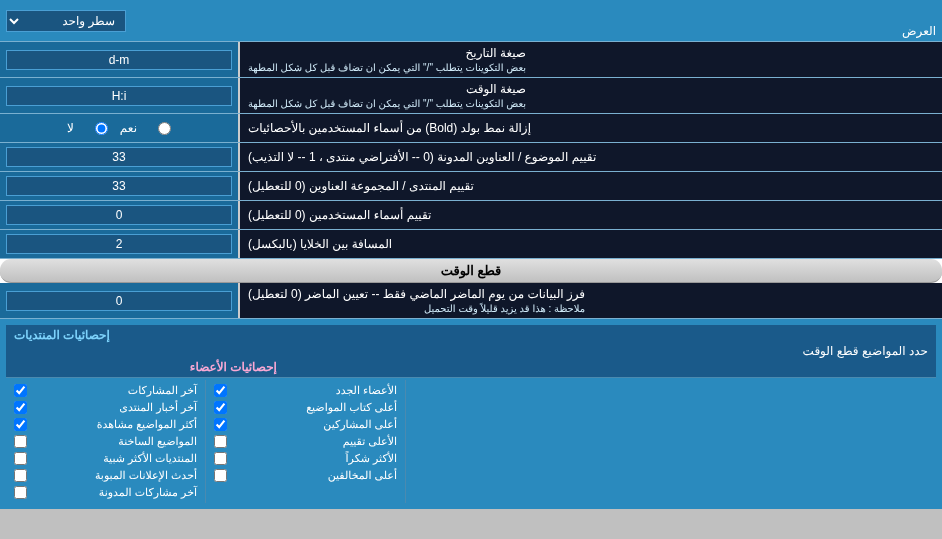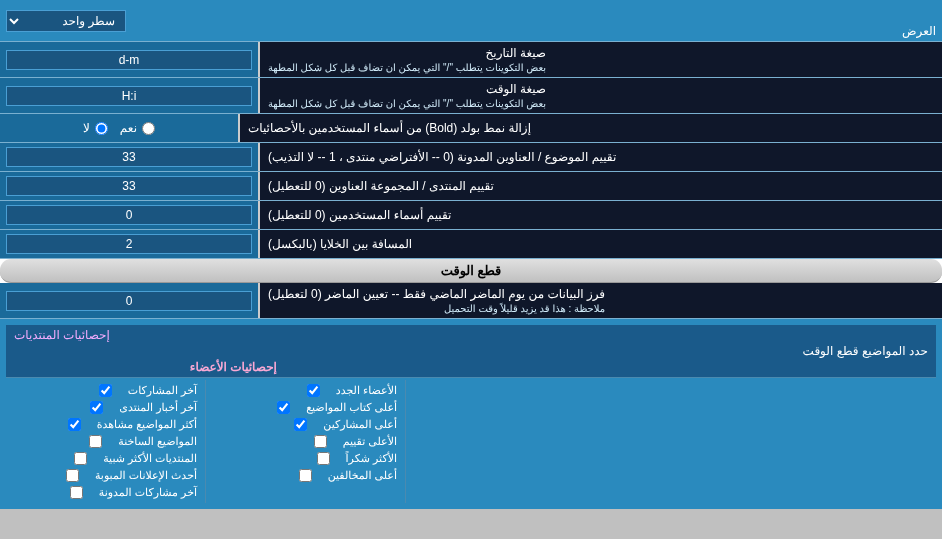--- a/index.html
+++ b/index.html
@@ -30,21 +30,21 @@
       font-size: 12px;
       min-height: 28px;
     }
     .row-label small {
       font-size: 10px;
       display: block;
       color: #d0eaf8;
       margin-top: 2px;
     }
     .row-input {
-      width: 260px;
+      width: 240px;
       background: #1a6a9a;
       display: flex;
       align-items: center;
       justify-content: center;
       padding: 3px 6px;
       border-right: 2px solid #ccc;
     }
     .row-input input[type="text"] {
       width: 100%;
       background: #1a5580;
@@ -73,21 +73,21 @@
       justify-content: center;
       gap: 12px;
       padding: 3px 6px;
       border-right: 2px solid #ccc;
     }
     .row-radio label {
       color: #fff;
       font-size: 12px;
       display: flex;
       align-items: center;
-      gap: 5px;
+      gap: 21px;
     }
     
     .checkboxes-section {
       background: #2a8abe;
       padding: 6px;
     }
     .checkboxes-body {
       display: flex;
     }
     .checkboxes-col {
@@ -98,21 +98,21 @@
     .checkboxes-col:first-child {
       border-right: none;
     }
     .check-item {
       display: flex;
       align-items: center;
       gap: 16px;
       padding: 2px 4px;
       color: #fff;
       font-size: 11px;
-      justify-content: flex-start;
+      justify-content: space-between;
     }
     .check-item input[type="checkbox"] {
       margin: 0;
     }
     .top-row {
       display: flex;
       align-items: center;
       background: #2a8abe;
       border-bottom: 1px solid #7ab0d0;
       padding: 3px 6px;
@@ -231,21 +231,21 @@
       <input type="text" value="0" style="">
     </div>
   </div>
 
   <div class="checkboxes-section">
 
     <div style="color:#fff; font-size:12px; text-align:right; padding: 3px 8px; background:#1a5a8a; margin-bottom:2px; border-bottom:1px solid #4a8ab0; display:flex; justify-content:space-between; align-items:center;">
       <div style="flex:1; text-align:right;">حدد المواضيع قطع الوقت</div>
       <div style="display:flex; gap:80px;">
         <span style="color:#f9a8d4; font-weight:bold;margin-top:32px;">إحصائيات الأعضاء</span>
-        <span style="color:#f0abfc; font-weight:normal;">إحصائيات المنتديات</span>
+        <span style="color:#7dd3fc; font-weight:bold;">إحصائيات المنتديات</span>
       </div>
     </div>
 
     <div class="checkboxes-body">
 
       <div style="flex:1;"></div>
 
       <div class="checkboxes-col" style="width:200px; flex:none;">
         <div class="check-item">
           <span>الأعضاء الجدد</span>

